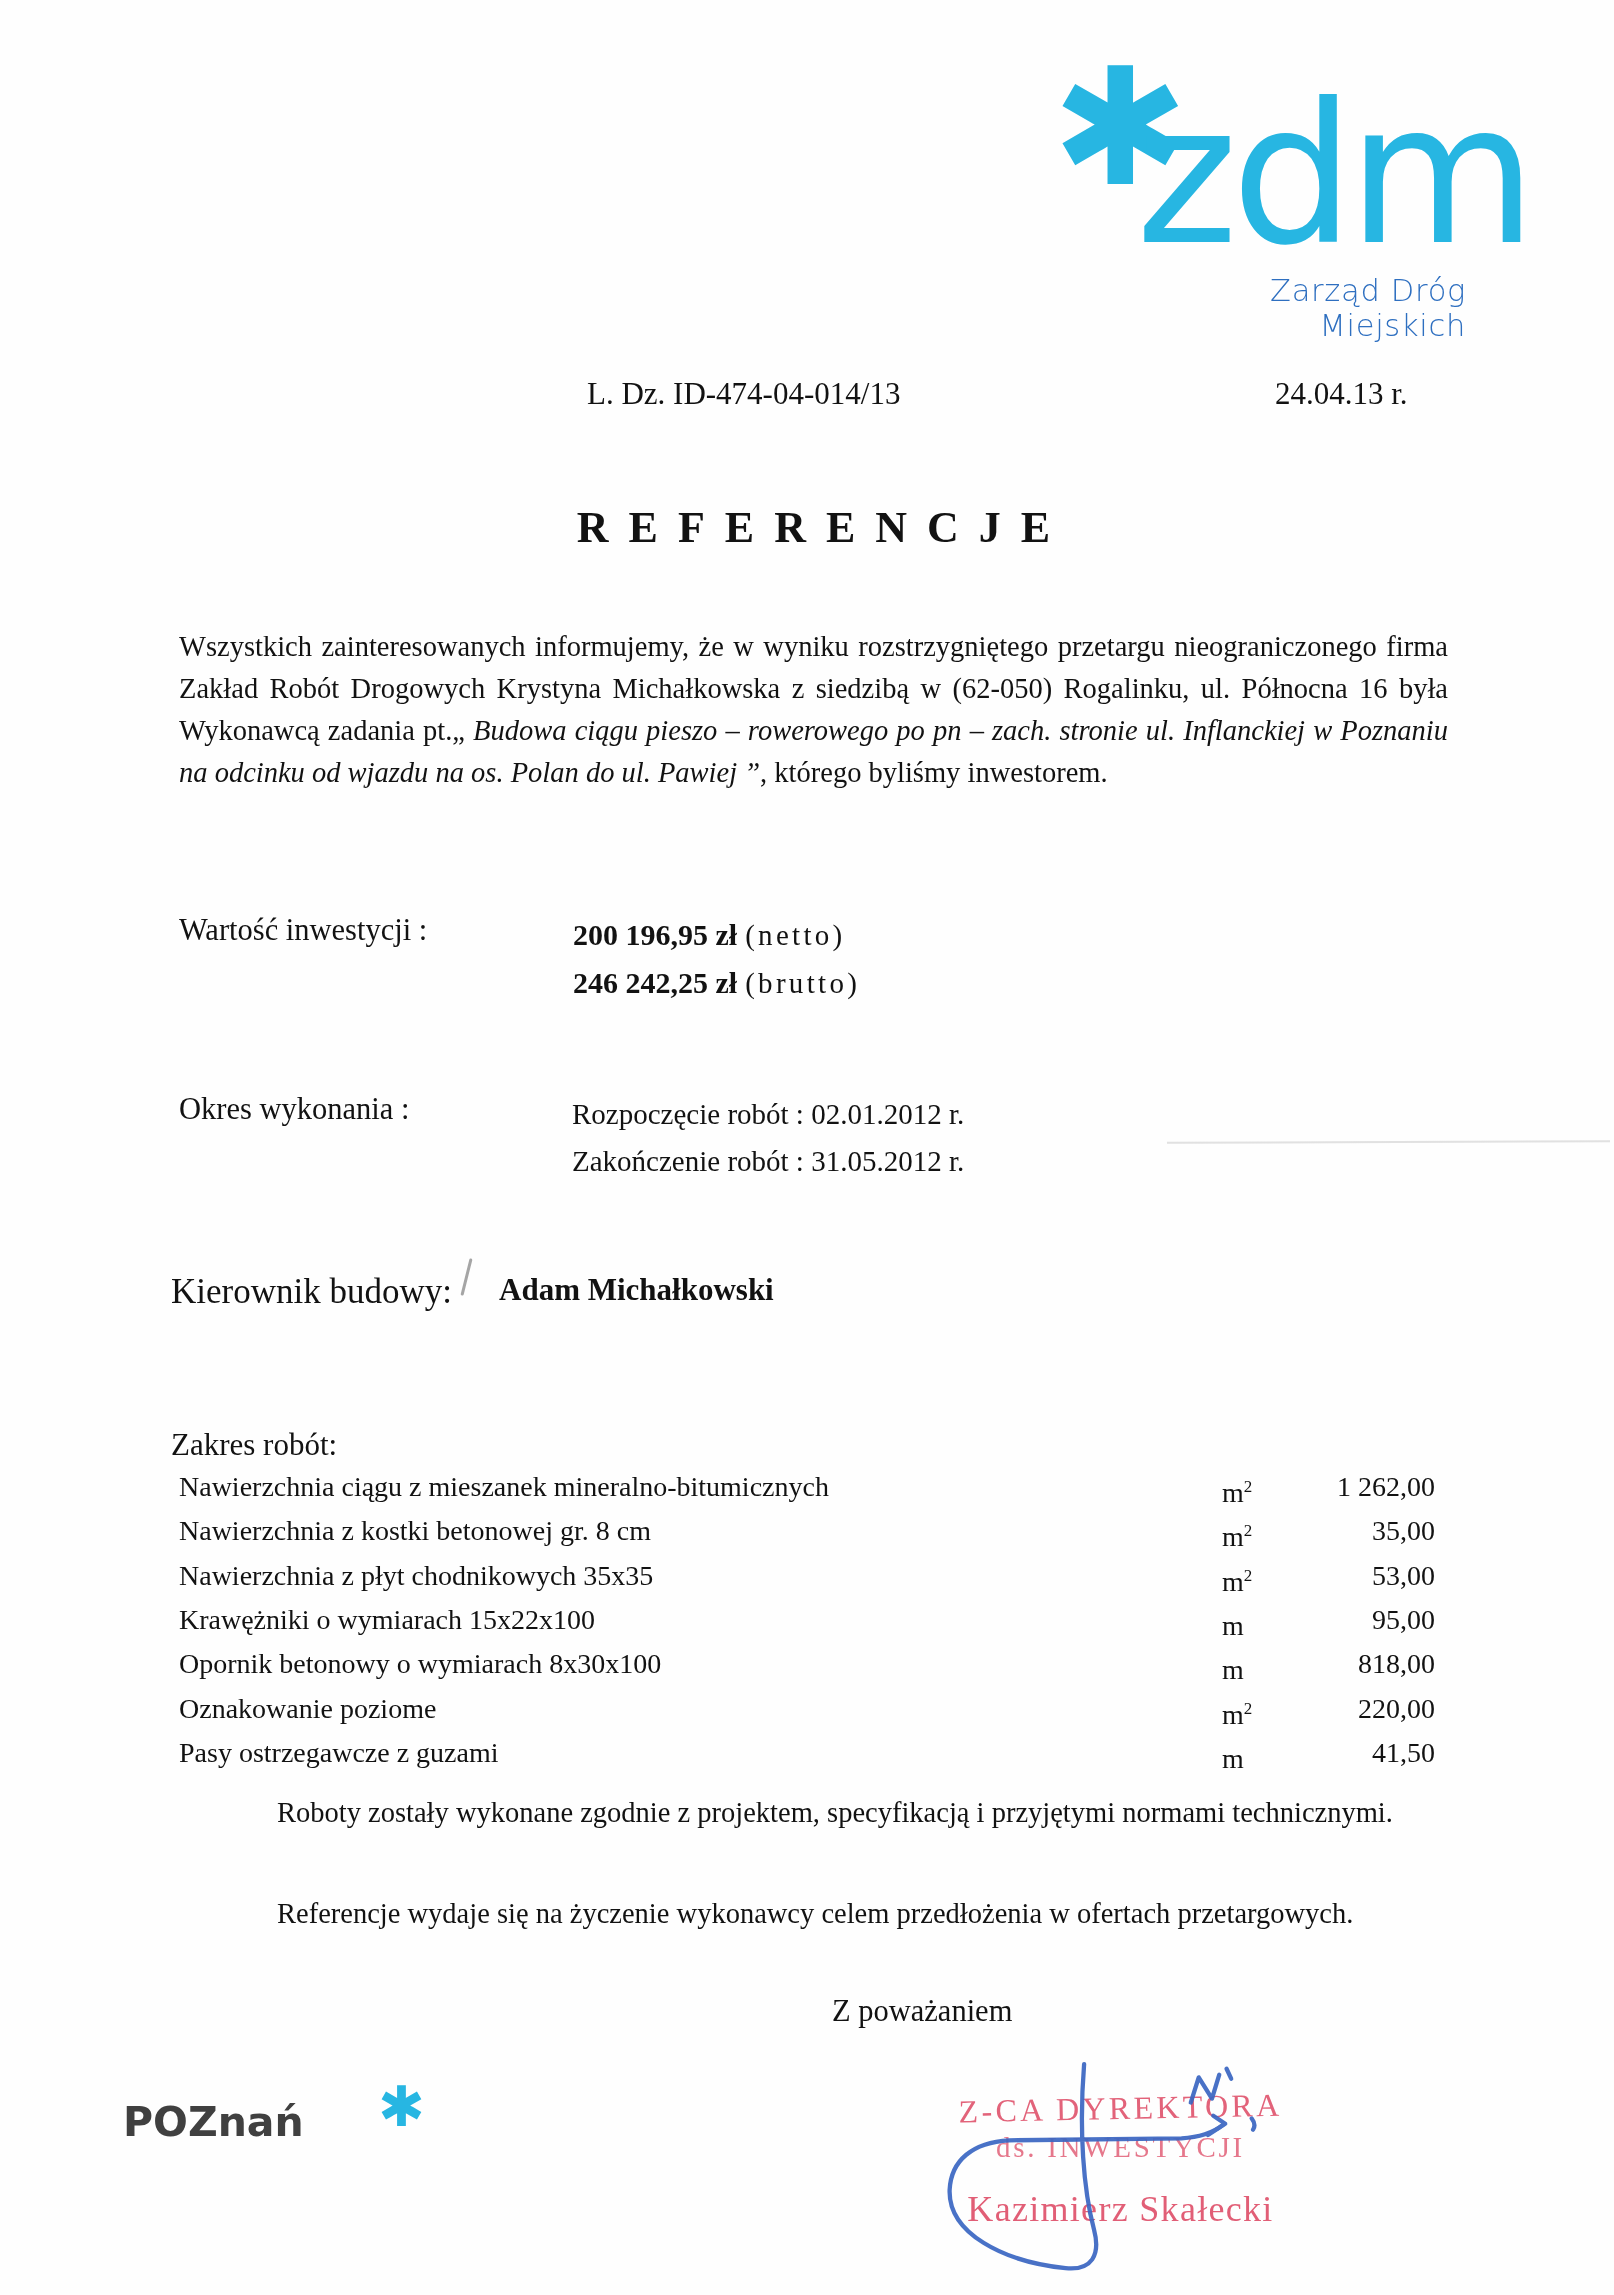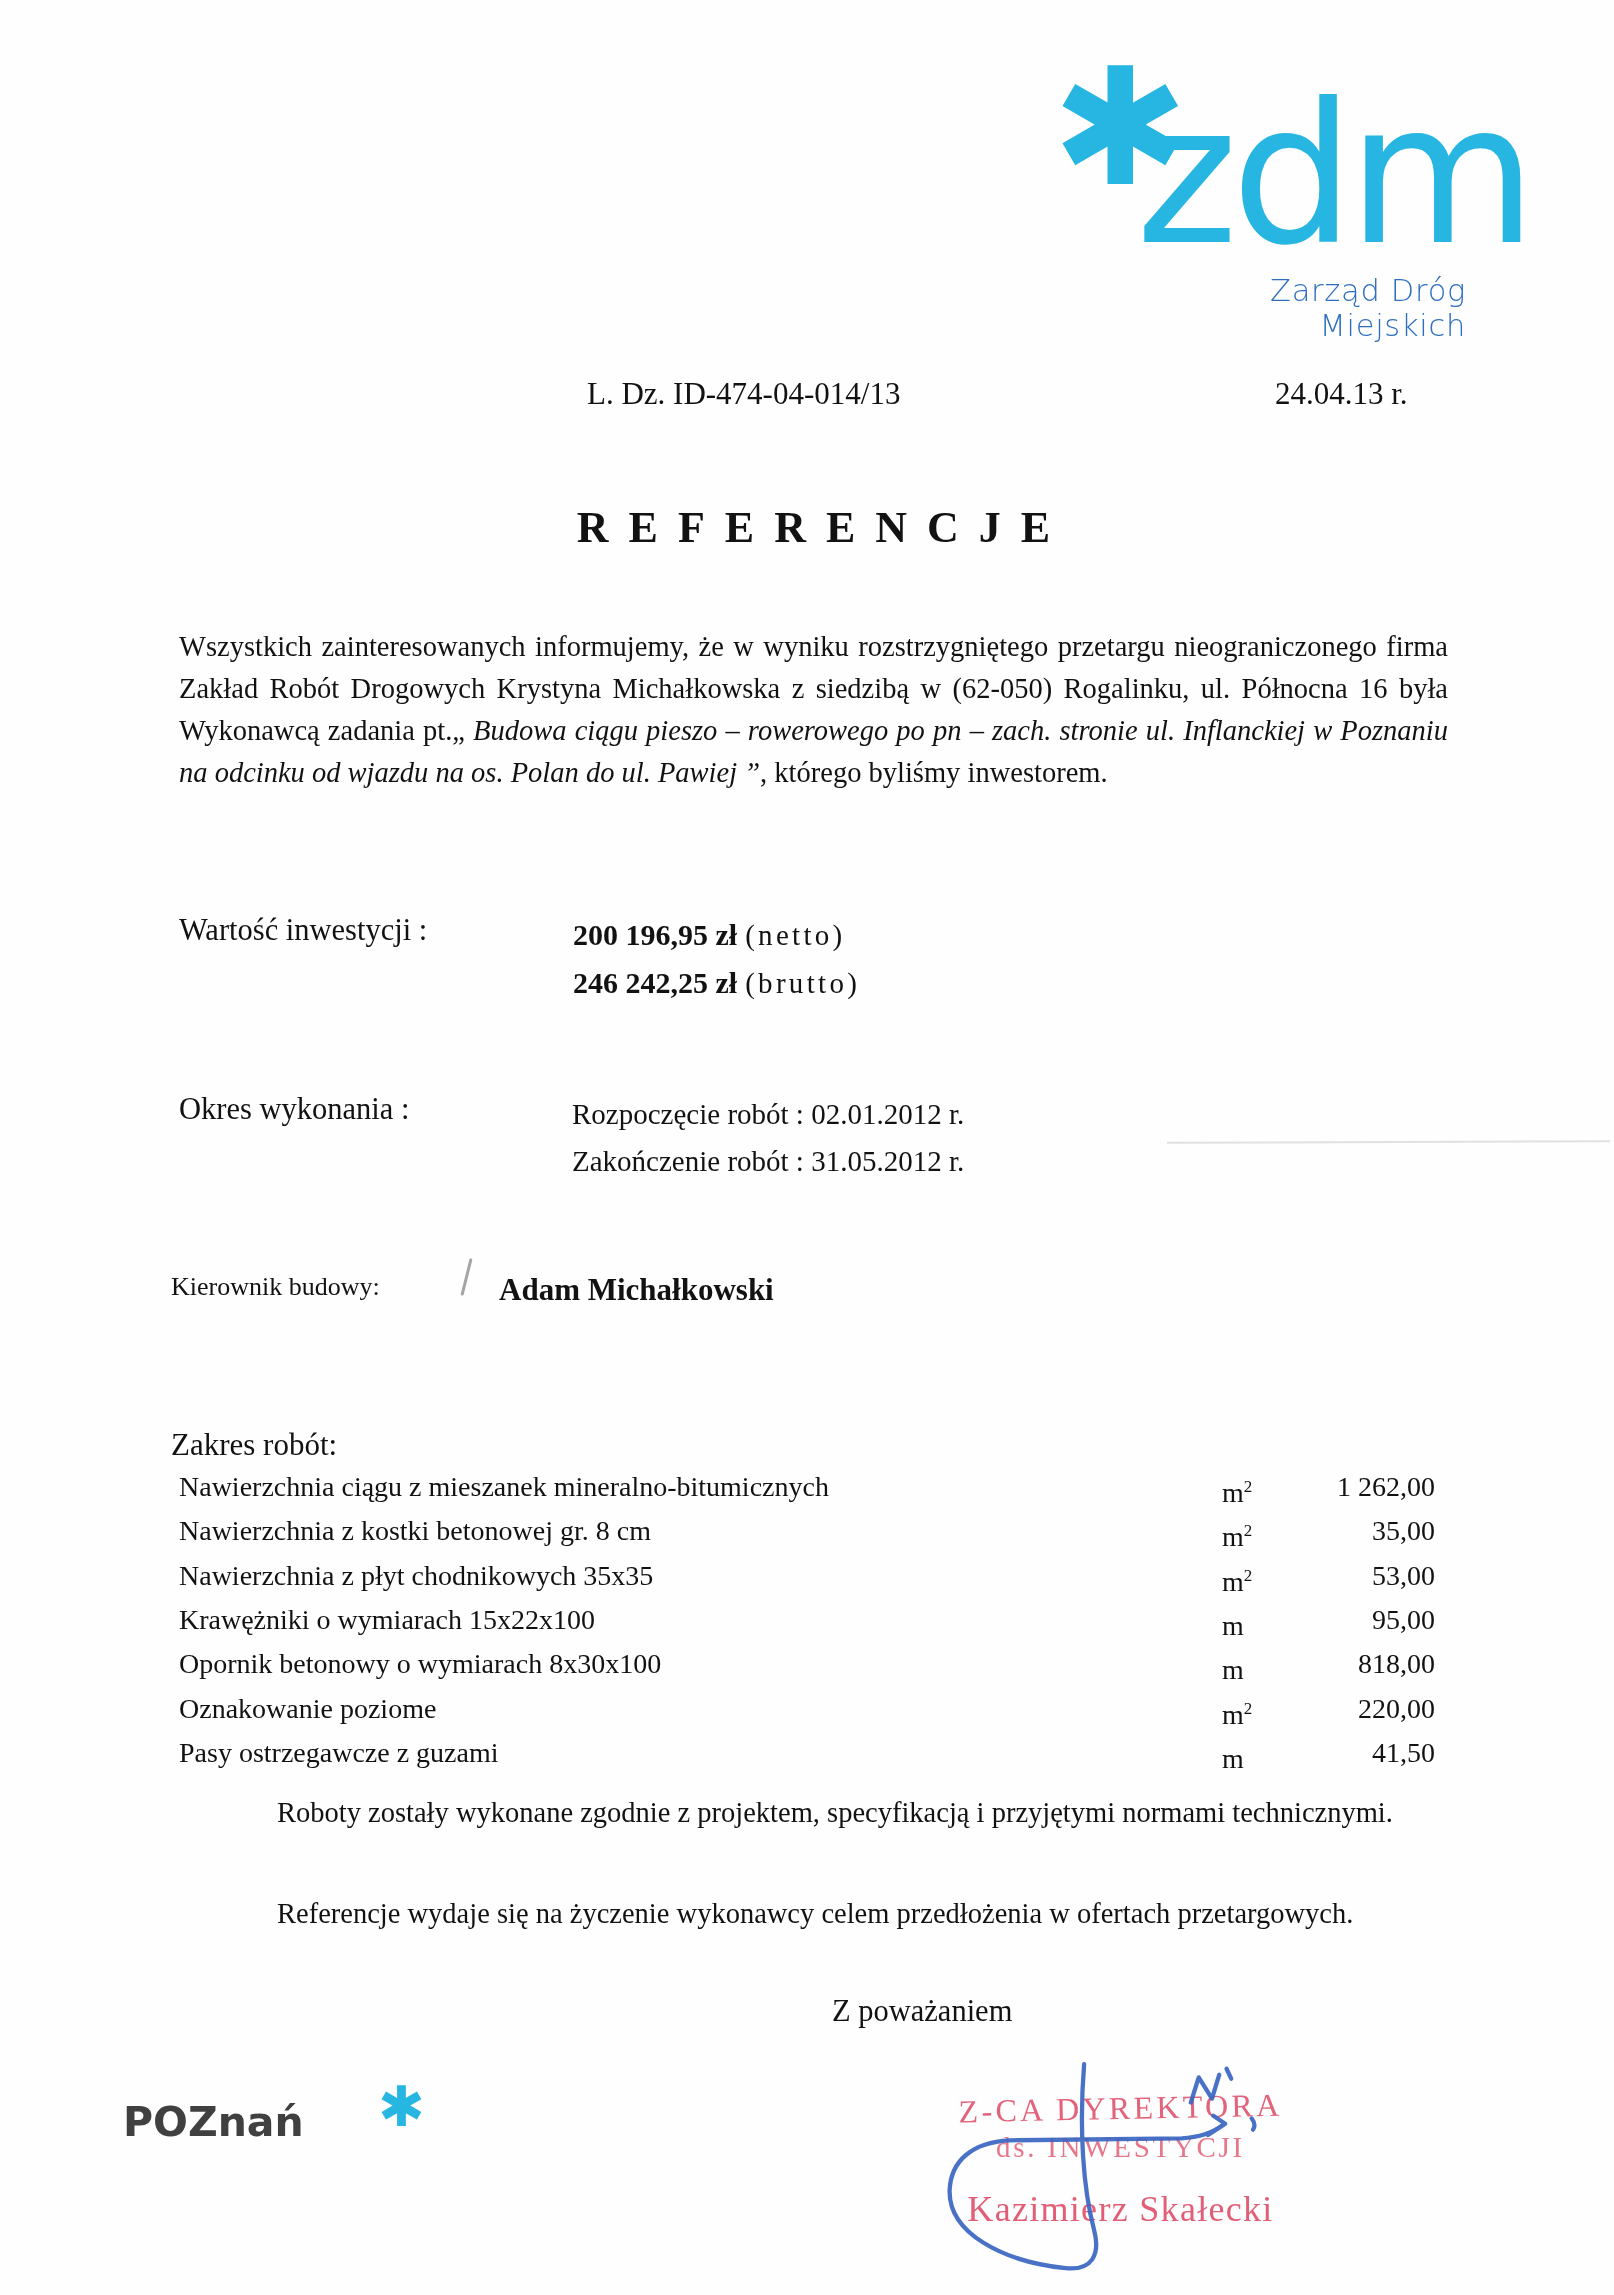--- a/index.html
+++ b/index.html
@@ -41,21 +41,21 @@
   .lbl-invest{left:179px;top:913px;}
   .invest-values{position:absolute;left:573px;top:911px;font-size:29px;line-height:47px;}
   .invest-values b{font-size:30px;}
   .paren{margin-left:8px;letter-spacing:3.3px;}
   .lbl-period{left:179px;top:1092px;}
   .period-values{position:absolute;left:572px;top:1091px;font-size:29px;line-height:47px;}
   .scan-smudge{
     position:absolute;left:1167px;top:1141px;width:443px;height:2px;
     background:#c9c9c9;opacity:.55;transform:rotate(-.2deg);
   }
-  .lbl-manager{left:171px;top:1272px;font-size:26px;}
+  .lbl-manager{left:171px;top:1272px;font-size:35px;}
   .manager-tick{
     position:absolute;left:465px;top:1258px;width:2.7px;height:38px;
     background:#8f8f8f;transform:rotate(14deg);border-radius:2px;opacity:.8;
   }
   .manager-name{position:absolute;left:499px;top:1272px;font-size:31px;font-weight:bold;}
   
   .lbl-scope{left:171px;top:1427px;font-size:31px;}
   .scope-table{position:absolute;left:179px;top:1468px;width:1256px;font-size:28px;}
   .srow{display:grid;grid-template-columns:1fr 54px 159px;line-height:38px;}
   .sunit{text-align:left;}

